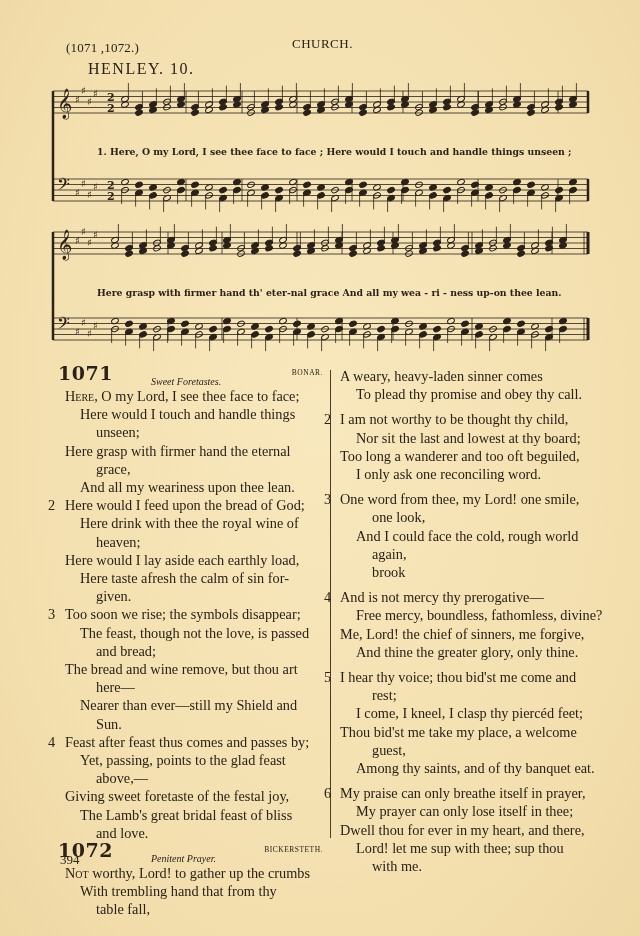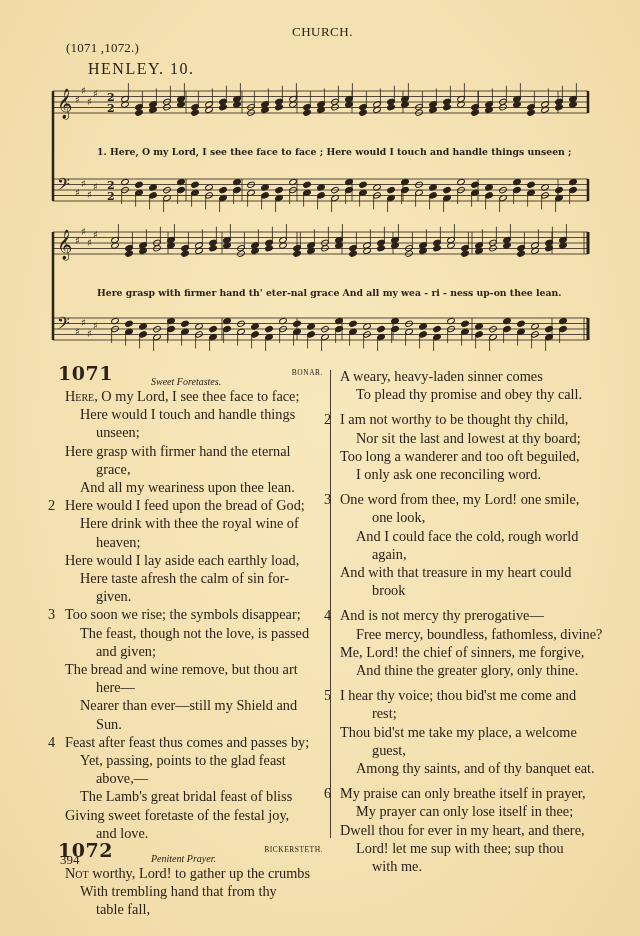--- a/index.html
+++ b/index.html
@@ -7,21 +7,21 @@
     width: 640px; height: 936px; overflow: hidden;
     background: #f5e3b4;
     background-image: radial-gradient(ellipse at 50% 45%, #f8e8bd 0%, #f3dfae 70%, #eed8a4 100%);
     font-family: "Liberation Serif", "DejaVu Serif", serif;
     color: #2a2118;
     position: relative;
   }
   .page { position: absolute; left: 0; top: 0; width: 640px; height: 852px; }
 
   .running-head { position: absolute; top: 40px; left: 66px; font-size: 13px; letter-spacing: 0.2px; }
-  .running-title { position: absolute; top: 24px; left: 292px; font-size: 13px; letter-spacing: 0.5px; }
+  .running-title { position: absolute; top: 36px; left: 292px; font-size: 13px; letter-spacing: 0.5px; }
   .tune-name { position: absolute; top: 60px; left: 88px; font-size: 16px; letter-spacing: 1.5px; }
 
   .music { position: absolute; left: 0; top: 0; }
 
   .lyric-line {
     position: absolute; font-family: "DejaVu Serif", serif; font-weight: bold;
     font-size: 9.3px; color: #2a2118; white-space: nowrap;
   }
   .lyric1 { top: 146px; left: 97px; }
   .lyric2 { top: 287px; left: 97px; }
@@ -561,30 +561,30 @@
       <div class="line ind2"><span>grace,</span></div>
       <div class="line ind1"><span>And all my weariness upon thee lean.</span></div>
       <div class="line ind0"><span class="vnum">2</span><span>Here would I feed upon the bread of God;</span></div>
       <div class="line ind1"><span>Here drink with thee the royal wine of</span></div>
       <div class="line ind2"><span>heaven;</span></div>
       <div class="line ind0"><span>Here would I lay aside each earthly load,</span></div>
       <div class="line ind1"><span>Here taste afresh the calm of sin for-</span></div>
       <div class="line ind2"><span>given.</span></div>
       <div class="line ind0"><span class="vnum">3</span><span>Too soon we rise; the symbols disappear;</span></div>
       <div class="line ind1"><span>The feast, though not the love, is passed</span></div>
-      <div class="line ind2"><span>and given;</span></div>
+      <div class="line ind2"><span>and bread;</span></div>
       <div class="line ind0"><span>The bread and wine remove, but thou art</span></div>
       <div class="line ind2"><span>here—</span></div>
       <div class="line ind1"><span>Nearer than ever—still my Shield and</span></div>
       <div class="line ind2"><span>Sun.</span></div>
       <div class="line ind0"><span class="vnum">4</span><span>Feast after feast thus comes and passes by;</span></div>
       <div class="line ind1"><span>Yet, passing, points to the glad feast</span></div>
       <div class="line ind2"><span>above,—</span></div>
+      <div class="line ind0"><span>Giving sweet foretaste of the festal joy,</span></div>
       <div class="line ind1"><span>The Lamb's great bridal feast of bliss</span></div>
-      <div class="line ind0"><span>Giving sweet foretaste of the festal joy,</span></div>
       <div class="line ind2"><span>and love.</span></div>
       <div style="height: 2px;"></div>
       <div class="hymn-head">
         <span class="hymn-num">1072</span>
         <span class="hymn-author">BICKERSTETH.</span>
         <span class="hymn-title">Penitent Prayer.</span>
       </div>
       <div class="line ind0"><span class="smallcaps">Not</span><span> worthy, Lord! to gather up the crumbs</span></div>
       <div class="line ind1"><span>With trembling hand that from thy</span></div>
       <div class="line ind2"><span>table fall,</span></div>
@@ -595,30 +595,30 @@
       <div class="gap"></div>
       <div class="line ind0"><span class="vnum">2</span><span>I am not worthy to be thought thy child,</span></div>
       <div class="line ind1"><span>Nor sit the last and lowest at thy board;</span></div>
       <div class="line ind0"><span>Too long a wanderer and too oft beguiled,</span></div>
       <div class="line ind1"><span>I only ask one reconciling word.</span></div>
       <div class="gap"></div>
       <div class="line ind0"><span class="vnum">3</span><span>One word from thee, my Lord! one smile,</span></div>
       <div class="line ind2"><span>one look,</span></div>
       <div class="line ind1"><span>And I could face the cold, rough world</span></div>
       <div class="line ind2"><span>again,</span></div>
-      <div class="line ind0"><span>And with that treasure in my heart could</span></div>
       <div class="line ind2"><span>brook</span></div>
       <div class="gap"></div>
       <div class="line ind0"><span class="vnum">4</span><span>And is not mercy thy prerogative—</span></div>
       <div class="line ind1"><span>Free mercy, boundless, fathomless, divine?</span></div>
       <div class="line ind0"><span>Me, Lord! the chief of sinners, me forgive,</span></div>
       <div class="line ind1"><span>And thine the greater glory, only thine.</span></div>
       <div class="gap"></div>
       <div class="line ind0"><span class="vnum">5</span><span>I hear thy voice; thou bid'st me come and</span></div>
       <div class="line ind2"><span>rest;</span></div>
+      <div class="line ind1"><span>I come, I kneel, I clasp thy piercéd feet;</span></div>
       <div class="line ind0"><span>Thou bid'st me take my place, a welcome</span></div>
       <div class="line ind2"><span>guest,</span></div>
       <div class="line ind1"><span>Among thy saints, and of thy banquet eat.</span></div>
       <div class="gap"></div>
       <div class="line ind0"><span class="vnum">6</span><span>My praise can only breathe itself in prayer,</span></div>
       <div class="line ind1"><span>My prayer can only lose itself in thee;</span></div>
       <div class="line ind0"><span>Dwell thou for ever in my heart, and there,</span></div>
       <div class="line ind1"><span>Lord! let me sup with thee; sup thou</span></div>
       <div class="line ind2"><span>with me.</span></div>
     </div>

